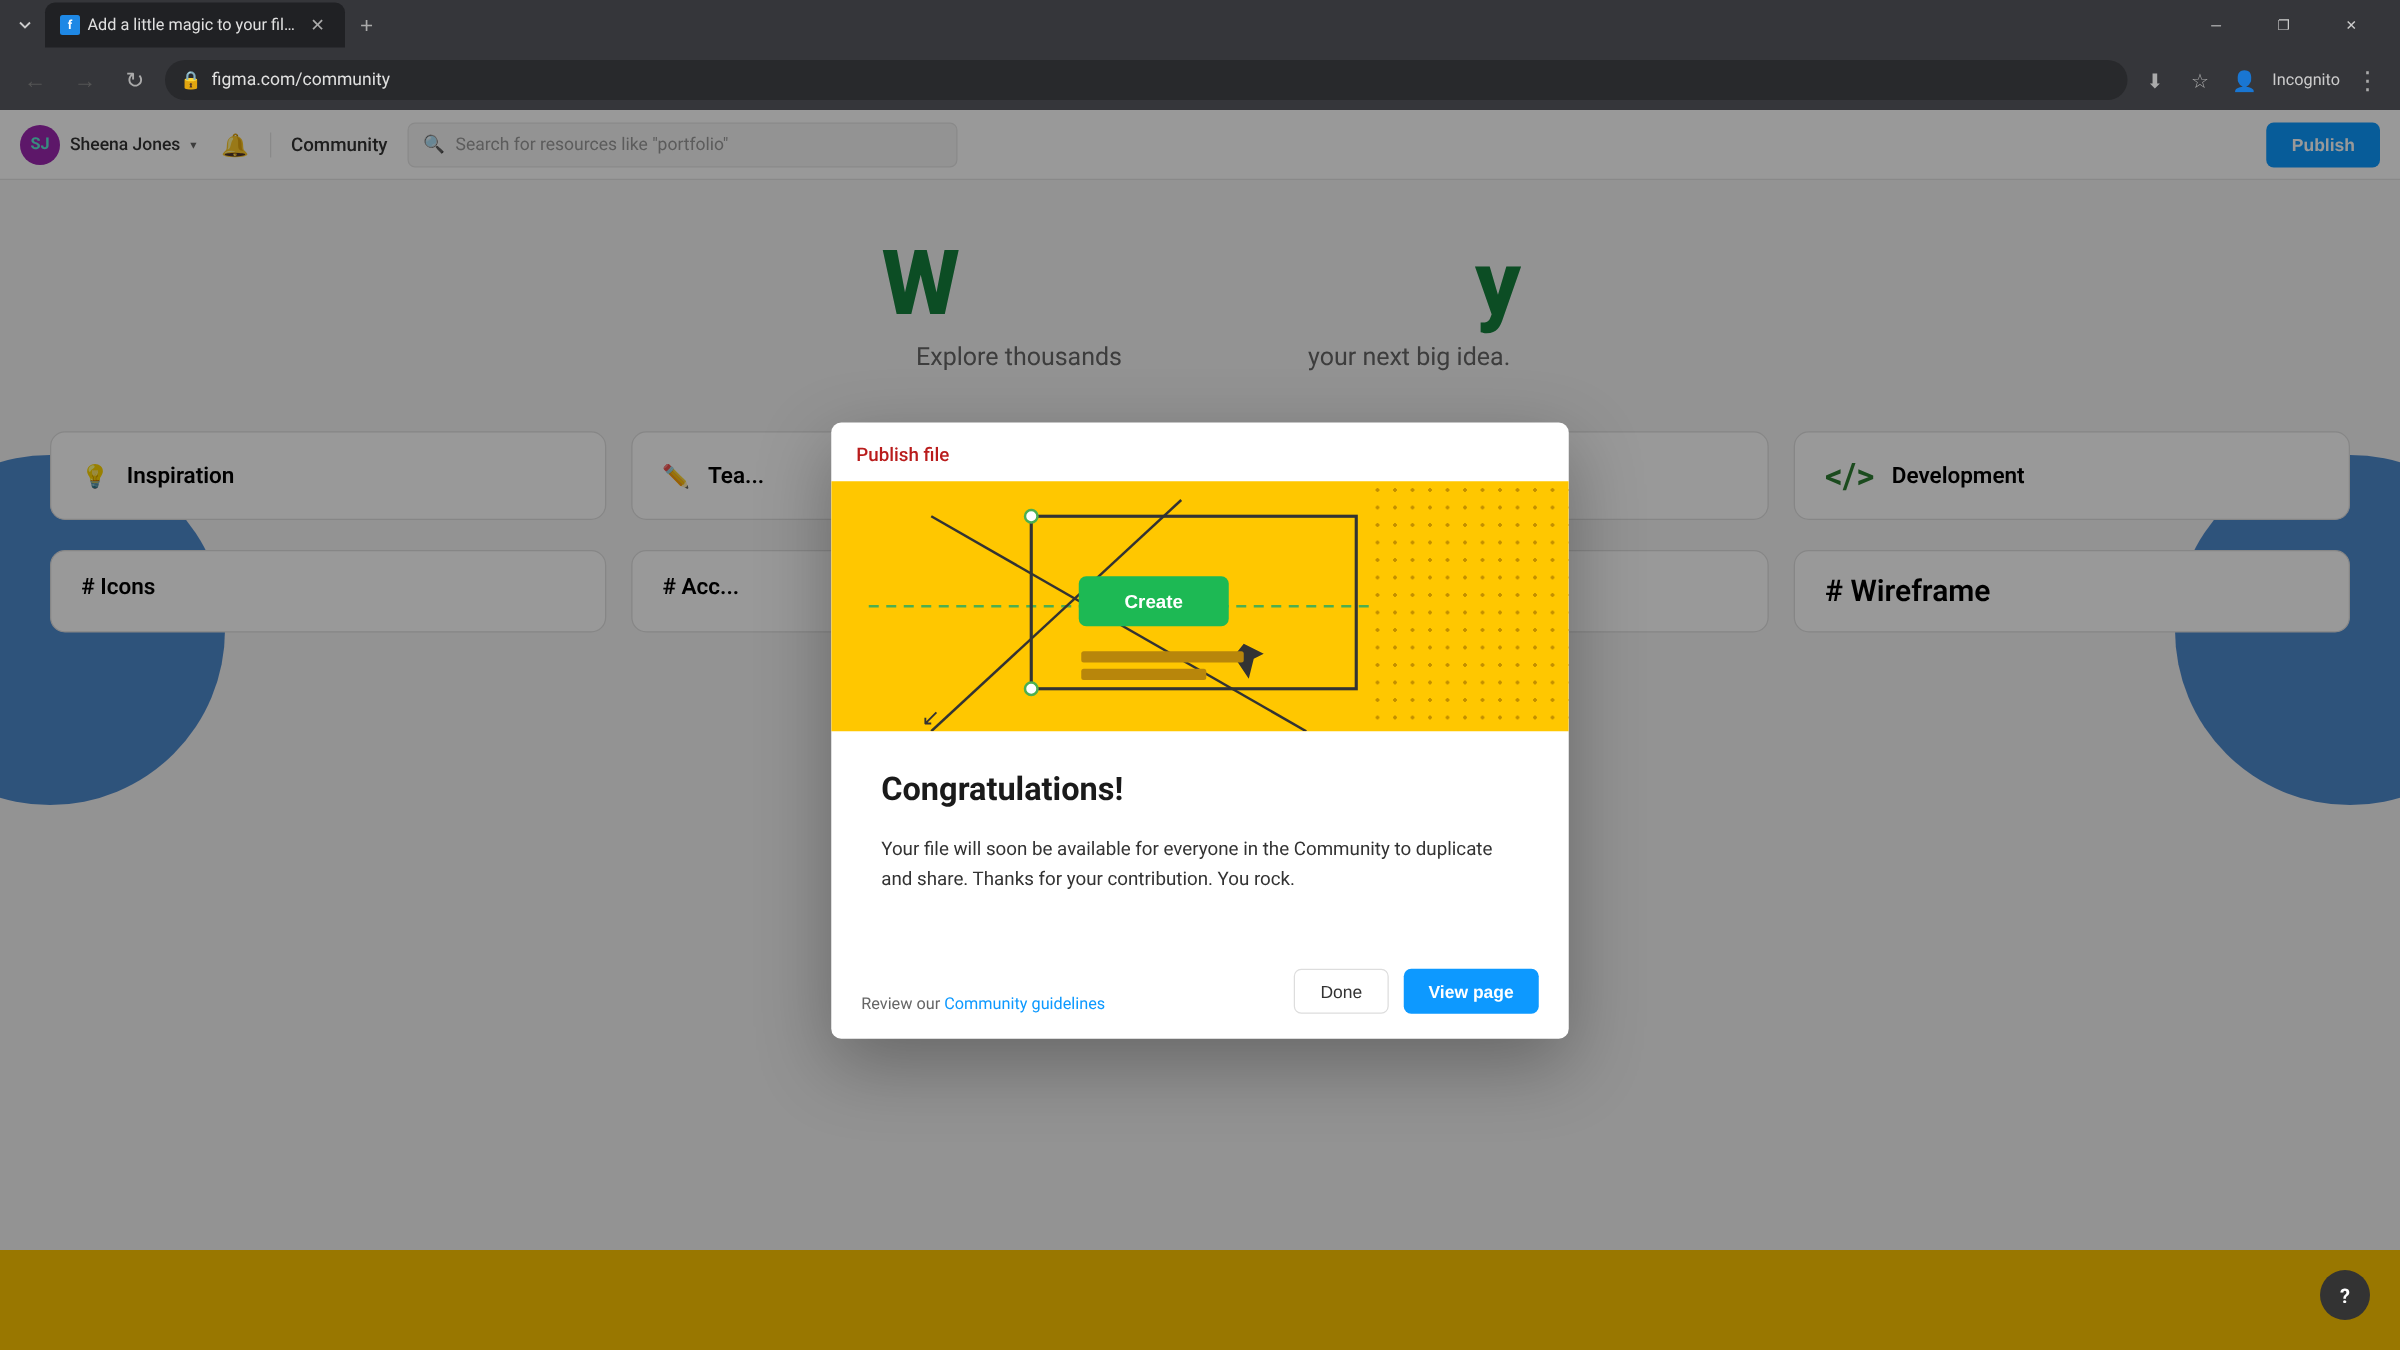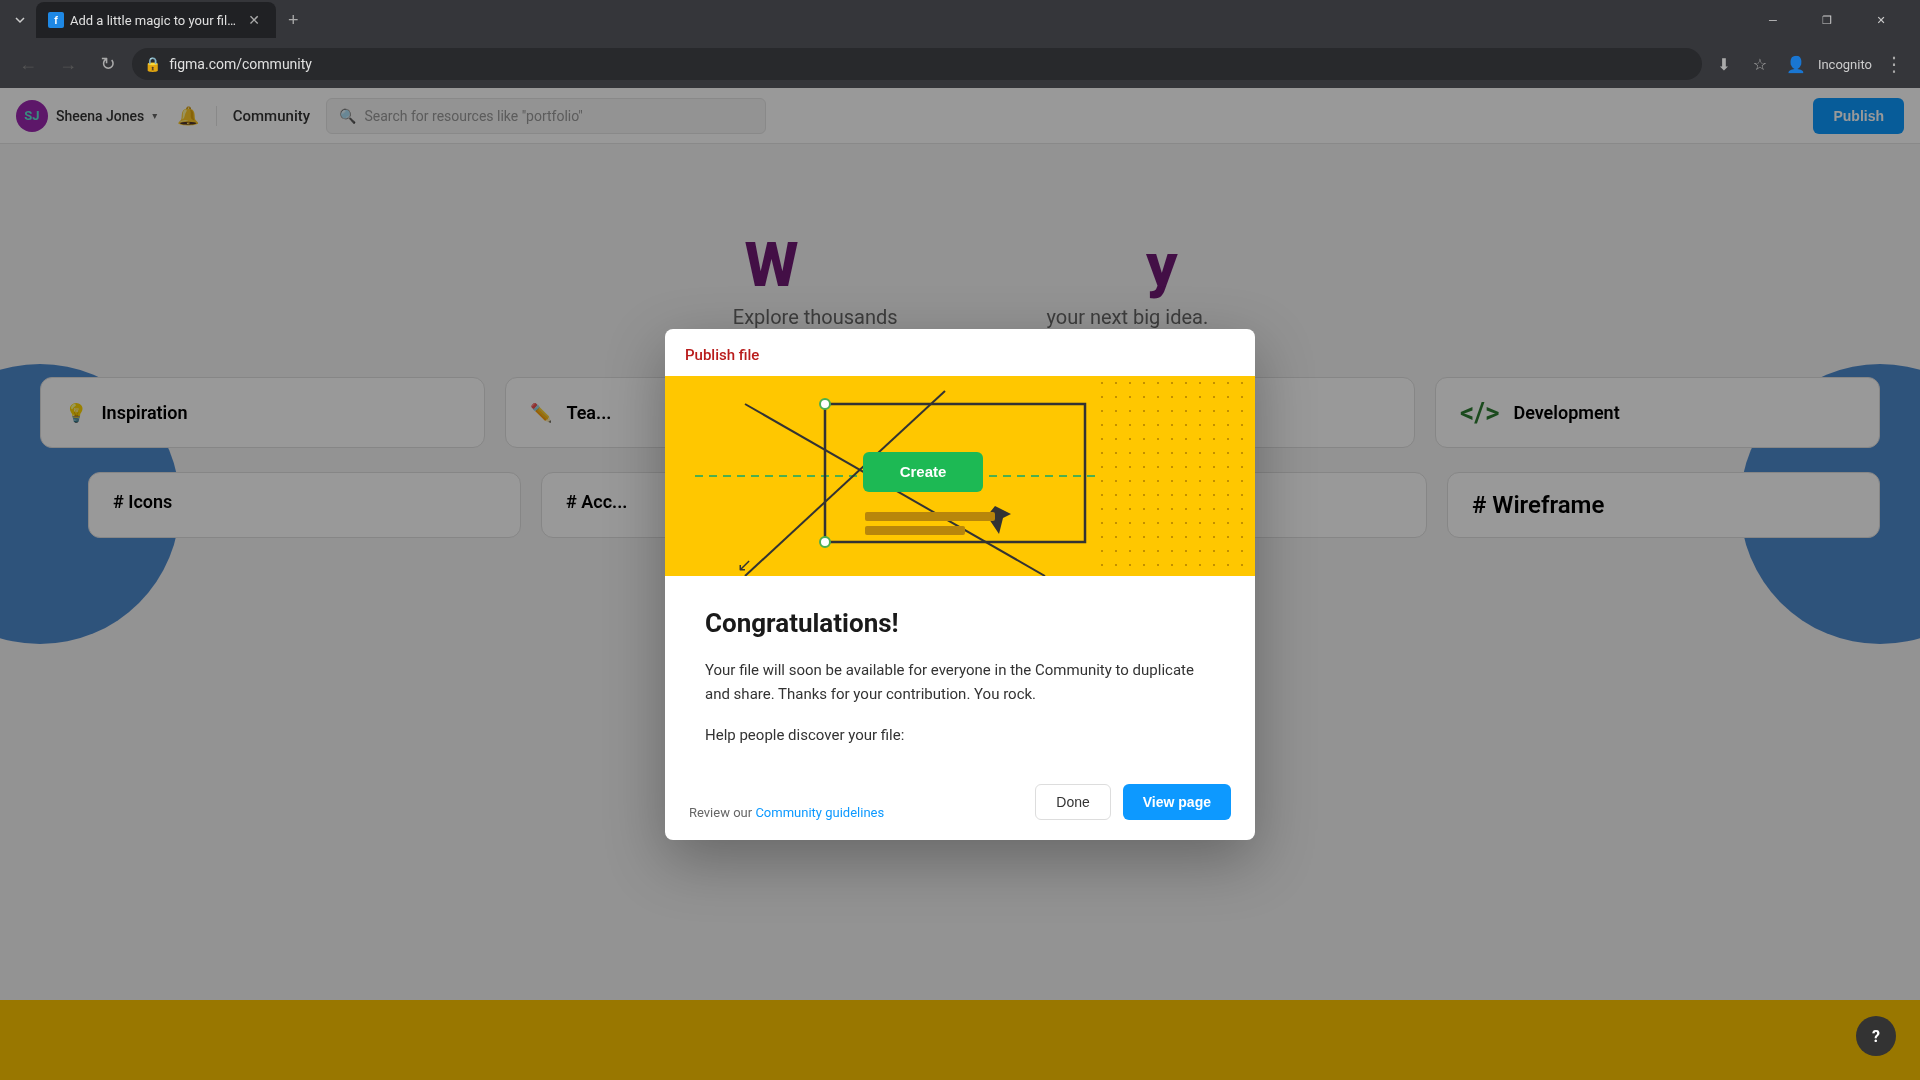--- a/index.html
+++ b/index.html
@@ -140,21 +140,21 @@
     <span class="community-label">Community</span>
     <div class="figma-search">
       <span class="search-icon">🔍</span>
       <span class="search-placeholder">Search for resources like "portfolio"</span>
     </div>
     <button class="publish-btn">Publish</button>
   </div>
 
   <div class="community-bg">
     <div style="text-align:center; padding: 40px 0 24px; position:relative;">
-      <div style="font-size:62px; font-weight:800; color:#701a75; letter-spacing:-2px;margin-top:44px;">W&nbsp;&nbsp;&nbsp;&nbsp;&nbsp;&nbsp;&nbsp;&nbsp;&nbsp;&nbsp;&nbsp;&nbsp;&nbsp;&nbsp;&nbsp;&nbsp;&nbsp;&nbsp;&nbsp;&nbsp;&nbsp;&nbsp;&nbsp;&nbsp;&nbsp;&nbsp;y</div>
+      <div style="font-size:72px; font-weight:800; color:#15803d; letter-spacing:-2px;">W&nbsp;&nbsp;&nbsp;&nbsp;&nbsp;&nbsp;&nbsp;&nbsp;&nbsp;&nbsp;&nbsp;&nbsp;&nbsp;&nbsp;&nbsp;&nbsp;&nbsp;&nbsp;&nbsp;&nbsp;&nbsp;&nbsp;&nbsp;&nbsp;&nbsp;&nbsp;y</div>
       <div style="font-size:20px; color:#666; margin-top:4px;padding-left:21px;">Explore thousands&nbsp;&nbsp;&nbsp;&nbsp;&nbsp;&nbsp;&nbsp;&nbsp;&nbsp;&nbsp;&nbsp;&nbsp;&nbsp;&nbsp;&nbsp;&nbsp;&nbsp;&nbsp;&nbsp;&nbsp;&nbsp;&nbsp;&nbsp;&nbsp;&nbsp;&nbsp;&nbsp;&nbsp;&nbsp;&nbsp;your next big idea.</div>
     </div>
 
     <div style="position:absolute; top:220px; left:-100px; width:280px; height:280px; background:#1565c0; border-radius:50%; opacity:0.75; z-index:1;"></div>
     <div style="position:absolute; top:220px; right:-100px; width:280px; height:280px; background:#1565c0; border-radius:50%; opacity:0.75; z-index:1;"></div>
 
     <div style="display:flex; gap:20px; padding:24px 40px; position:relative; z-index:2;">
       <div style="background:#fff; border:1px solid #e0e0e0; border-radius:12px; padding:18px 24px; display:flex; align-items:center; gap:14px; font-size:18px; font-weight:600; min-width:240px; flex:1;">
         <span>💡</span>
         <span>Inspiration</span>
@@ -166,21 +166,21 @@
       <div style="background:#fff; border:1px solid #e0e0e0; border-radius:12px; padding:18px 24px; display:flex; align-items:center; gap:14px; font-size:18px; font-weight:600; min-width:200px; flex:1;">
         <span>...ets</span>
       </div>
       <div style="background:#fff; border:1px solid #e0e0e0; border-radius:12px; padding:18px 24px; display:flex; align-items:center; gap:14px; font-size:18px; font-weight:600; min-width:240px; flex:1;">
         <span style="color:#2e7d32; font-size:28px;">&lt;/&gt;</span>
         <span>Development</span>
       </div>
     </div>
 
     <div style="display:flex; gap:20px; padding:0 40px; position:relative; z-index:2;">
-      <div style="background:#fff; border:1px solid #e0e0e0; border-radius:12px; padding:18px 24px; font-size:18px; font-weight:600; min-width:240px; flex:1;margin-left:48px;">
+      <div style="background:#fff; border:1px solid #e0e0e0; border-radius:12px; padding:18px 24px; font-size:18px; font-weight:600; min-width:240px; flex:1;">
         <span># Icons</span>
       </div>
       <div style="background:#fff; border:1px solid #e0e0e0; border-radius:12px; padding:18px 24px; font-size:18px; font-weight:600; min-width:200px; flex:1;">
         <span># Acc...</span>
       </div>
       <div style="background:#fff; border:1px solid #e0e0e0; border-radius:12px; padding:18px 24px; font-size:18px; font-weight:600; min-width:200px; flex:1;">
         <span>...e</span>
       </div>
       <div style="background:#fff; border:1px solid #e0e0e0; border-radius:12px; padding:18px 24px; font-size:24px; font-weight:600; min-width:240px; flex:1;">
         <span># Wireframe</span>
@@ -222,21 +222,20 @@
           <rect x="200" y="136" width="130" height="9" rx="2" fill="#b8860b"></rect>
           <rect x="200" y="150" width="100" height="9" rx="2" fill="#b8860b"></rect>
 
           <text x="72" y="195" fill="#333" font-size="18" font-family="sans-serif">↙</text>
         </svg>
       </div>
 
       <div class="modal-body">
         <div class="modal-congrats">Congratulations!</div>
         <p class="modal-desc">Your file will soon be available for everyone in the Community to duplicate and share. Thanks for your contribution. You rock.</p>
-        <p class="modal-help">Help people discover your file:</p>
       </div>
 
       <div class="modal-footer">
         <div class="modal-review">
           <span>Review our</span>
           <a href="#" class="community-link">Community guidelines</a>
         </div>
         <div class="modal-actions">
           <button class="btn-done">Done</button>
           <button class="btn-view">View page</button>

